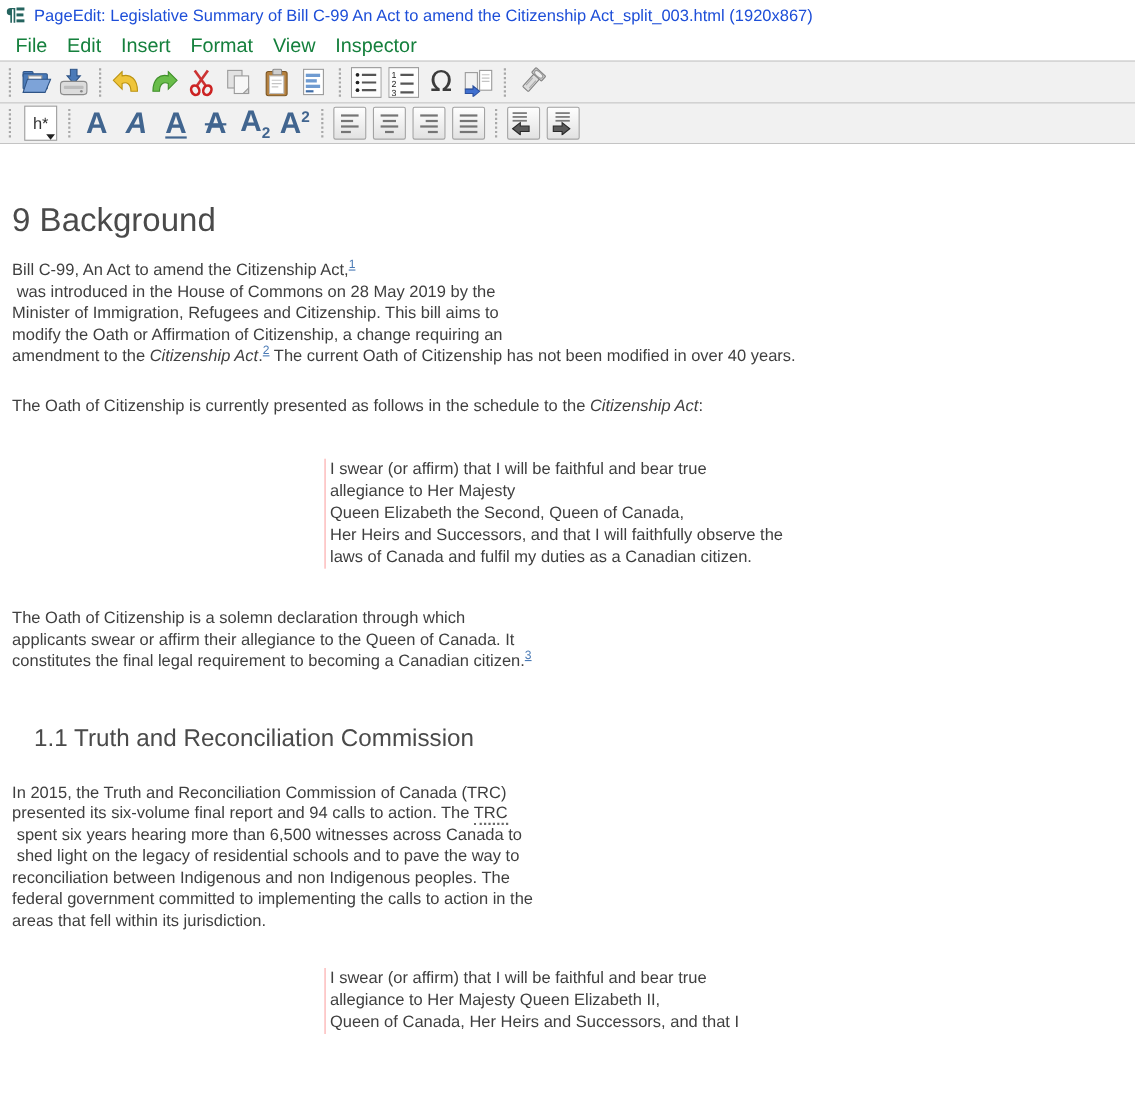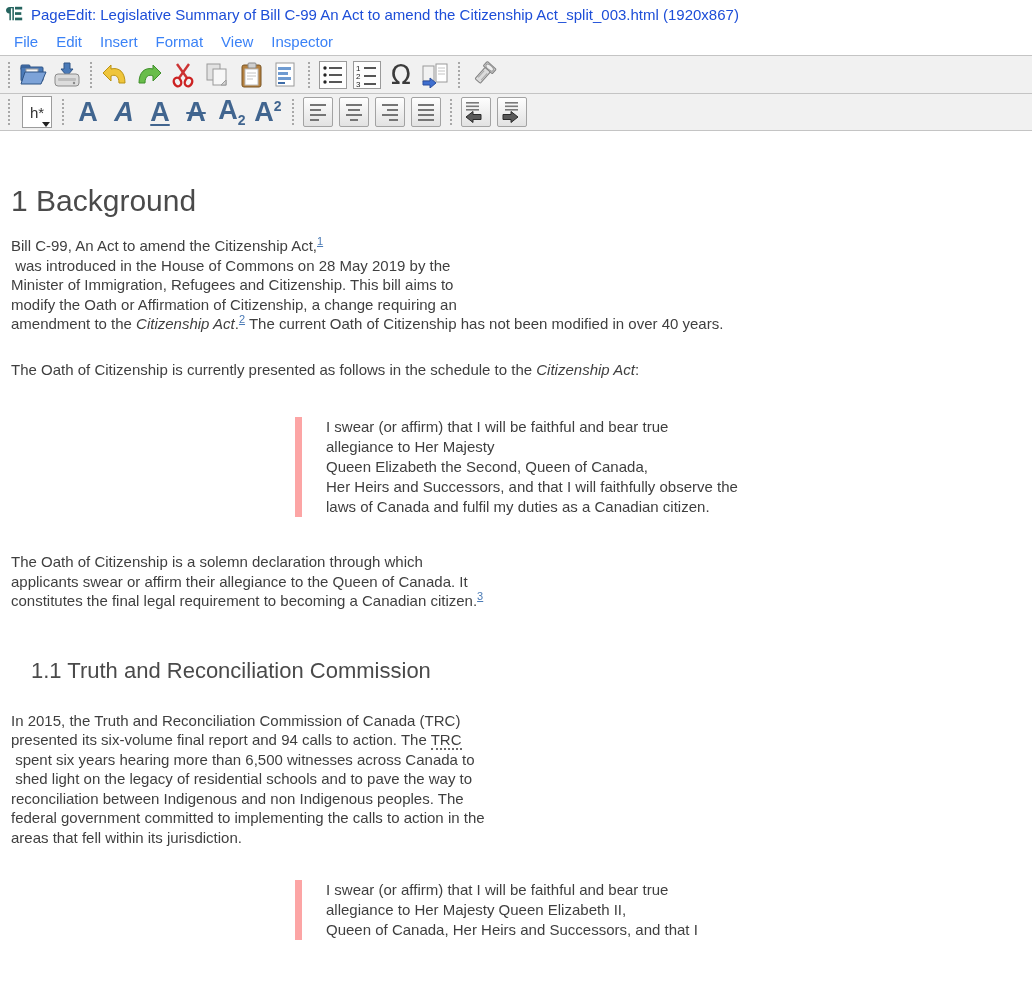--- a/index.html
+++ b/index.html
@@ -5,21 +5,21 @@
   * { box-sizing: border-box; margin: 0; padding: 0; }
   html,body { width:1032px; height:997px; overflow:hidden; background:#fff;
               font-family:"Liberation Sans","DejaVu Sans",sans-serif; }
 
   
   .titlebar { height:28px; display:flex; align-items:center; gap:7px;
               padding:0 6px; background:#ffffff; }
   .titlebar .title { font-size:15px; color:#1d4ed8; white-space:nowrap; }
   .menubar { height:27px; display:flex; align-items:center; background:#ffffff;
              padding-left:5px; }
-  .menubar span { font-size:15px; color:#3b82f6; padding:0 9px; cursor:default; }
+  .menubar span { font-size:18px; color:#15803d; padding:0 9px; cursor:default; }
 
   .toolbar { height:38px; background:#f1f1f1; border-top:1px solid #c4c4c4;
              display:flex; align-items:center; padding:0 2px; }
   .toolbar.row2 { border-bottom:1px solid #c4c4c4; }
   .tsep { width:0; height:26px; border-left:2px dotted #a8a8a8; margin:0 6px; }
   .tbtn { width:32px; height:32px; display:flex; align-items:center;
           justify-content:center; margin:0 1px; cursor:pointer; }
   .tbtn svg { display:block; }
   .glyph-omega { font-size:26px; color:#3b3b3b; font-family:"DejaVu Sans",sans-serif; line-height:1; }
 
@@ -48,21 +48,21 @@
   .alignbtn .ln { height:2px; background:#757575; }
   .al .ln:nth-child(2){width:70%;} .al .ln:nth-child(4){width:55%;}
   .ac .ln:nth-child(2){width:70%;margin:0 auto;} .ac .ln:nth-child(4){width:55%;margin:0 auto;}
   .ar .ln:nth-child(2){width:70%;margin-left:auto;} .ar .ln:nth-child(4){width:55%;margin-left:auto;}
 
   
   .doc { background:#fff; padding:0 11px; color:#3f3f3f; height:866px; overflow:hidden; }
   .doc h1 { font-size:30px; font-weight:400; color:#4a4a4a; line-height:36px; margin-top:52px; }
   .doc h2 { font-size:22px; font-weight:400; color:#4a4a4a; line-height:27px; margin-top:46px;margin-left:20px; }
   .doc p  { font-size:15px; line-height:19.5px; white-space:pre-wrap; }
-  .doc blockquote { margin-left:284px; border-left:7px solid #fca5a5; padding-left:24px; }
+  .doc blockquote { margin-left:284px; border-left:1px solid #fca5a5; padding-left:4px; }
   .doc blockquote p { line-height:20px; }
   #p1 { margin-top:17px; } #p2 { margin-top:26px; } #bq1 { margin-top:38px; }
   #p3 { margin-top:35px; } #p4 { margin-top:27px; } #p5 { margin-top:25px; }
   #bq2 { margin-top:33px; }
   sup.fn { font-size:11px; line-height:0; }
   sup.fn a { color:#4a7ab5; text-decoration:underline; cursor:pointer; }
   .abbr { border-bottom:2px dotted #6a6a6a; padding-bottom:0; }
   i { font-style:italic; }
 </style>
 </head>
@@ -274,21 +274,21 @@
     <svg width="18" height="22" viewBox="0 0 18 22">
       <rect x="4" y="1" width="13" height="1.6" fill="#7a7a7a"></rect>
       <rect x="4" y="4.5" width="13" height="1.6" fill="#7a7a7a"></rect>
       <rect x="4" y="8" width="13" height="1.6" fill="#7a7a7a"></rect>
       <polygon points="17,16 10,10.5 10,13.5 2,13.5 2,18.5 10,18.5 10,21.5" fill="#5a5a5a" stroke="#2a2a2a"></polygon>
     </svg>
   </div>
 </div>
 
 <div class="doc">
-  <h1 id="h1">1 Background</h1>
+  <h1 id="h1">9 Background</h1>
 
   <p id="p1">Bill C-99, An Act to amend the Citizenship Act,<sup class="fn"><a>1</a></sup><br> was introduced in the House of Commons on 28 May 2019 by the<br>Minister of Immigration, Refugees and Citizenship. This bill aims to<br>modify the Oath or Affirmation of Citizenship, a change requiring an<br>amendment to the <i>Citizenship Act</i>.<sup class="fn"><a>2</a></sup> The current Oath of Citizenship has not been modified in over 40 years.</p>
 
   <p id="p2">The Oath of Citizenship is currently presented as follows in the schedule to the <i>Citizenship Act</i>:</p>
 
   <blockquote id="bq1">
     <p>I swear (or affirm) that I will be faithful and bear true<br>allegiance to Her Majesty<br>Queen Elizabeth the Second, Queen of Canada,<br>Her Heirs and Successors, and that I will faithfully observe the<br>laws of Canada and fulfil my duties as a Canadian citizen.</p>
   </blockquote>
 
   <p id="p3">The Oath of Citizenship is a solemn declaration through which<br>applicants swear or affirm their allegiance to the Queen of Canada. It<br>constitutes the final legal requirement to becoming a Canadian citizen.<sup class="fn"><a>3</a></sup></p>

